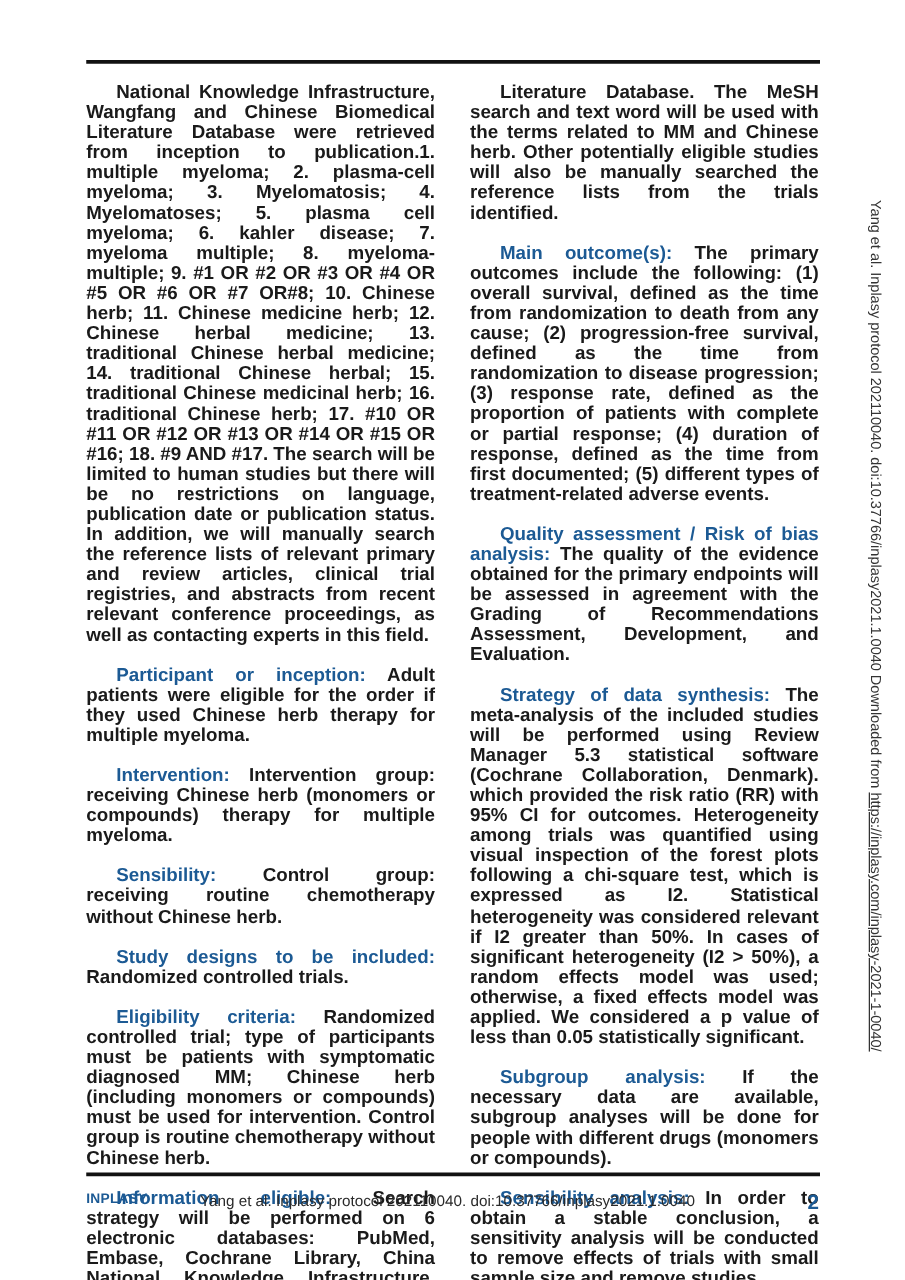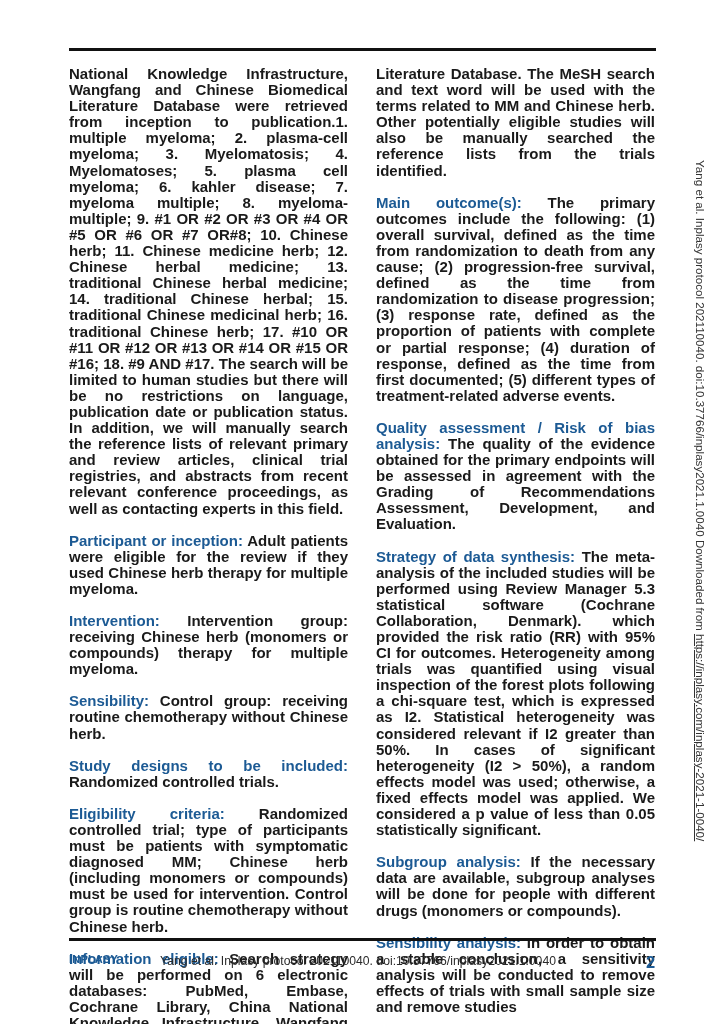--- a/index.html
+++ b/index.html
@@ -37,20 +37,21 @@
     .column.left { left: 69px; }
     .column.right { left: 376px; }
 
     .para {
       margin: 0 0 16px 0;
     }
     .para:first-child { margin-top: 0; }
 
     .heading {
       color: #1c5a94;
+      margin-left: 24px;
     }
 
     .footer-brand {
       position: absolute;
       left: 69px;
       top: 953px;
       font-size: 11px;
       font-weight: bold;
       color: #1c5a94;
       letter-spacing: 0.2px;
@@ -91,21 +92,21 @@
 
 <div class="rule top"></div>
 
 <div class="column left">
   <p class="para">
     <span class="heading"></span>
     <span>National Knowledge Infrastructure, Wangfang and Chinese Biomedical Literature Database were retrieved from inception to publication.1. multiple myeloma; 2. plasma-cell myeloma; 3. Myelomatosis; 4. Myelomatoses; 5. plasma cell myeloma; 6. kahler disease; 7. myeloma multiple; 8. myeloma-multiple; 9. #1 OR #2 OR #3 OR #4 OR #5 OR #6 OR #7 OR#8; 10. Chinese herb; 11. Chinese medicine herb; 12. Chinese herbal medicine; 13. traditional Chinese herbal medicine; 14. traditional Chinese herbal; 15. traditional Chinese medicinal herb; 16. traditional Chinese herb; 17. #10 OR #11 OR #12 OR #13 OR #14 OR #15 OR #16; 18. #9 AND #17. The search will be limited to human studies but there will be no restrictions on language, publication date or publication status. In addition, we will manually search the reference lists of relevant primary and review articles, clinical trial registries, and abstracts from recent relevant conference proceedings, as well as contacting experts in this field.</span>
   </p>
   <p class="para">
     <span class="heading">Participant or inception: </span>
-    <span>Adult patients were eligible for the review if they used Chinese herb therapy for multiple myeloma.</span>
+    <span>Adult patients were eligible for the order if they used Chinese herb therapy for multiple myeloma.</span>
   </p>
   <p class="para">
     <span class="heading">Intervention: </span>
     <span>Intervention group: receiving Chinese herb (monomers or compounds) therapy for multiple myeloma.</span>
   </p>
   <p class="para">
     <span class="heading">Sensibility: </span>
     <span>Control group: receiving routine chemotherapy without Chinese herb.</span>
   </p>
   <p class="para">

